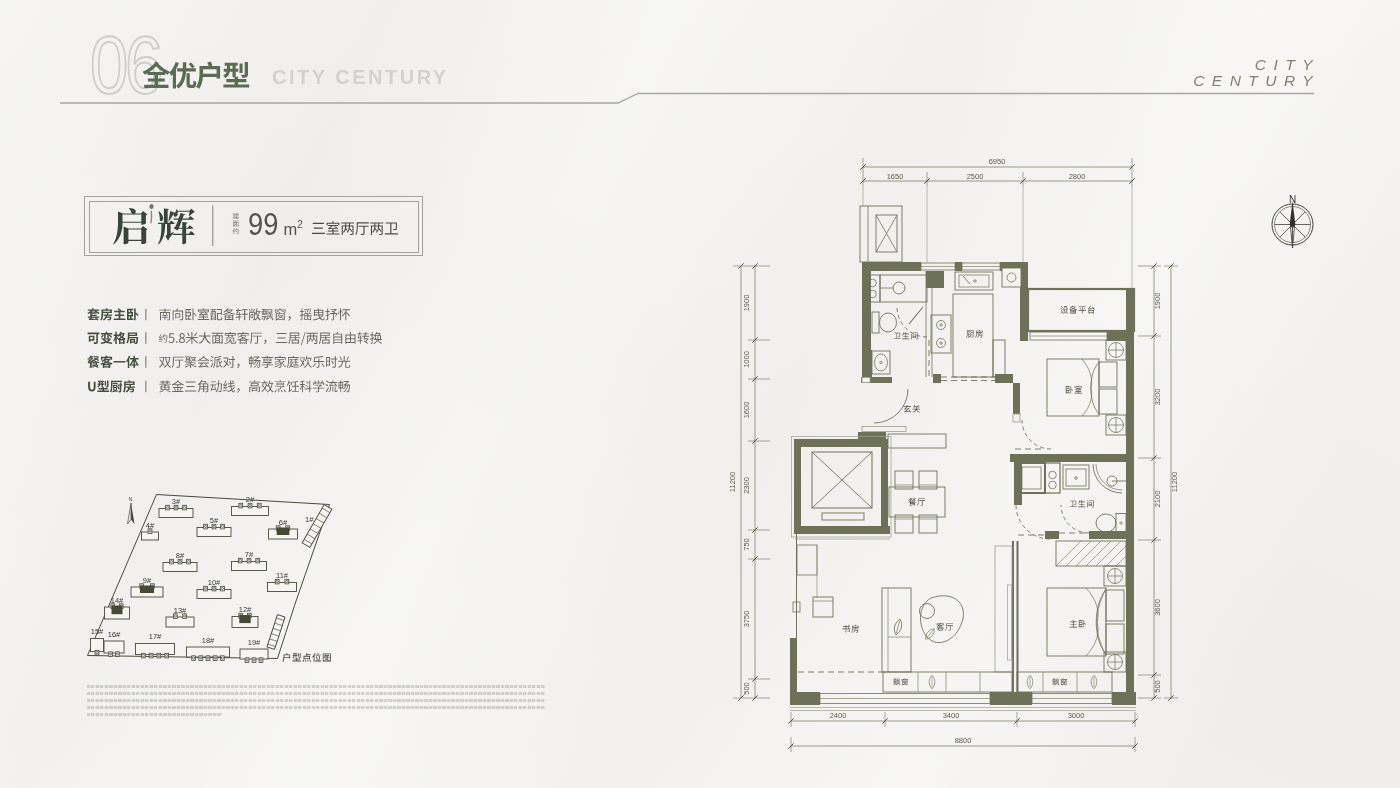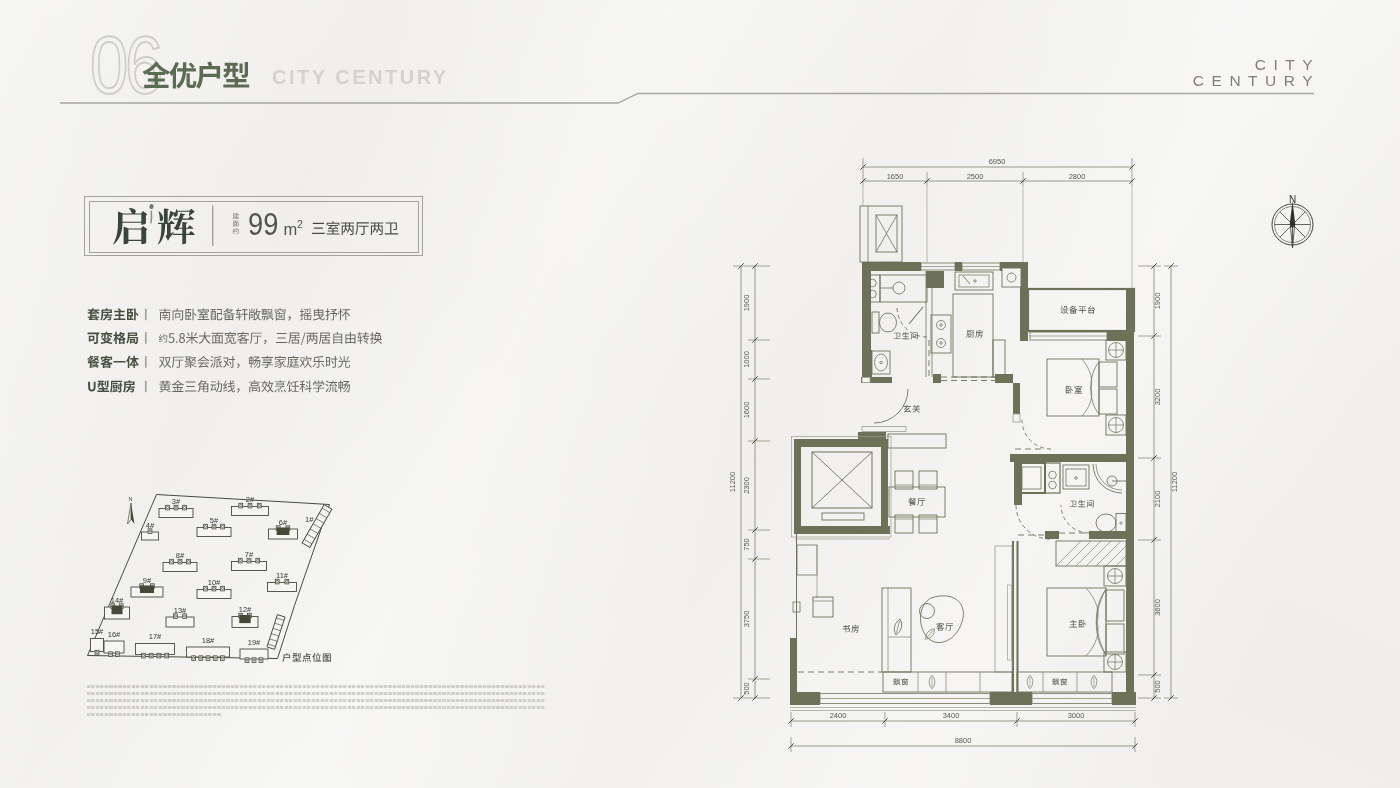--- a/index.html
+++ b/index.html
@@ -15,21 +15,21 @@
 <div class="abs" style="left:90px;top:24px;font-size:82px;line-height:82px;color:transparent;-webkit-text-stroke:2px #cfcec9;letter-spacing:-4px;font-weight:400;transform:scaleX(0.84);transform-origin:0 0;">06</div>
 <svg class="abs" style="left:142px;top:57px;" width="150" height="44" viewBox="0 33 150 44">
     <g transform="translate(0,62)">
       <path d="M13.7 -24.5C10.8 -20 5.6 -16.3 0.5 -14.2C1.3 -13.4 2.3 -12.2 2.8 -11.3C3.7 -11.8 4.6 -12.3 5.5 -12.8V-10.9H12.5V-7.6H5.9V-4.6H12.5V-1.2H2.2V1.9H26.5V-1.2H16V-4.6H22.8V-7.6H16V-10.9H23.1V-12.7C24 -12.2 24.9 -11.7 25.8 -11.2C26.3 -12.2 27.3 -13.4 28.1 -14.1C23.6 -16.1 19.6 -18.7 16.2 -22.3L16.7 -23.1ZM7.3 -13.9C9.8 -15.6 12.2 -17.6 14.2 -19.8C16.4 -17.5 18.7 -15.6 21.2 -13.9Z M44.5 -12.7V-2.4C44.5 0.8 45.2 1.9 48.1 1.9C48.6 1.9 50.2 1.9 50.8 1.9C53.3 1.9 54.1 0.5 54.4 -4.3C53.5 -4.5 52.1 -5.1 51.4 -5.6C51.3 -1.9 51.2 -1.3 50.5 -1.3C50.1 -1.3 48.9 -1.3 48.6 -1.3C48 -1.3 47.8 -1.4 47.8 -2.4V-12.7ZM46.6 -21.9C47.8 -20.6 49.4 -18.8 50.1 -17.7H44.2C44.3 -19.7 44.3 -21.7 44.3 -23.8H40.9C40.9 -21.7 40.9 -19.6 40.9 -17.7H35.1V-14.4H40.7C40.2 -8.4 38.8 -3.4 34.1 -0.1C34.9 0.5 36 1.7 36.5 2.6C41.9 -1.3 43.5 -7.4 44.1 -14.4H53.9V-17.7H50.3L52.7 -19.5C51.9 -20.6 50.2 -22.4 49 -23.6ZM33.7 -24.1C32.2 -20 29.9 -16 27.4 -13.4C27.9 -12.6 28.9 -10.7 29.2 -9.9C29.7 -10.4 30.3 -11.1 30.8 -11.7V2.5H34V-16.8C35.1 -18.9 36.1 -21 36.9 -23.1Z M61.1 -16.7H74.6V-12.3H61.1V-13.5ZM65.3 -23.5C65.8 -22.4 66.4 -21 66.7 -19.9H57.5V-13.5C57.5 -9.3 57.2 -3.4 54.1 0.7C55 1.1 56.5 2.1 57.2 2.8C59.6 -0.4 60.6 -5 60.9 -9.1H74.6V-7.6H78.1V-19.9H68.7L70.4 -20.4C70 -21.5 69.4 -23.1 68.8 -24.4Z M97.5 -22.6V-12.9H100.6V-22.6ZM102.7 -23.9V-11.7C102.7 -11.3 102.6 -11.3 102.2 -11.3C101.8 -11.2 100.4 -11.2 99.1 -11.3C99.5 -10.4 100 -9.1 100.1 -8.3C102.1 -8.3 103.6 -8.3 104.6 -8.8C105.7 -9.3 106 -10.1 106 -11.7V-23.9ZM90.5 -20.2V-17.2H88.1V-20.2ZM84.3 -6.9V-3.8H92.6V-1.5H81.4V1.6H107.2V-1.5H96.1V-3.8H104.4V-6.9H96.1V-9.2H93.7V-14.2H96.3V-17.2H93.7V-20.2H95.7V-23.2H82.7V-20.2H84.9V-17.2H81.7V-14.2H84.6C84.1 -12.8 83.2 -11.4 81.1 -10.3C81.7 -9.8 82.9 -8.6 83.3 -7.9C86.2 -9.5 87.4 -11.8 87.8 -14.2H90.5V-8.7H92.6V-6.9Z" fill="#5c6b53"></path>
     </g>
   </svg>
 <div class="abs" style="left:272px;top:66px;font-size:20px;font-weight:bold;color:#d3d2ce;letter-spacing:2.5px;">CITY CENTURY</div>
 <svg class="abs" style="left:0;top:0;" width="1400" height="130" viewBox="0 0 1400 130">
     <path d="M60 103 L618 103 L638 93.5 L1314 93.5" fill="none" stroke="#a7a6a1" stroke-width="1.3"></path>
   </svg>
-<div class="abs" style="left:1020px;top:57px;width:300px;text-align:right;font-size:15.5px;color:#847e72;letter-spacing:7.5px;line-height:15.5px;">CITY<br>CENTURY</div>
+<div class="abs" style="left:1020px;top:57px;width:300px;text-align:right;font-size:15.5px;color:#847e72;letter-spacing:7.5px;line-height:15.5px;font-style:italic;">CITY<br>CENTURY</div>
 <div class="abs" style="left:84px;top:196px;width:337px;height:58px;border:1px solid #a3a29d;"></div>
 <div class="abs" style="left:88.5px;top:200.5px;width:328px;height:50px;border:1px solid #a3a29d;"></div>
 <svg class="abs" style="left:0;top:0;" width="560" height="280" viewBox="0 0 560 280">
     <path d="M141.3 229.6V239.8H128.4V229.6ZM128.4 242.8V240.9H141.3V244.1H142.1C143.7 244.1 146.1 243.2 146.2 242.9V230.3C146.9 230.1 147.3 229.8 147.5 229.6L143.1 226.1L140.9 228.5H128.6L123.6 226.5V244.3H124.3C126.3 244.3 128.4 243.2 128.4 242.8ZM118 213V221C118 228.4 117.5 237.2 113.1 244.2L113.5 244.5C121.2 238.7 122.4 229.6 122.5 222.8H141.3V224.8H142.1C143.6 224.8 145.9 223.9 145.9 223.6V215.2C146.7 215.1 147.2 214.7 147.4 214.4L143.1 211.1L141 213.4H134.8C136.8 212.2 136.6 208.1 129.1 208L128.9 208.2C129.9 209.4 131.3 211.4 131.8 213.2L132 213.4H123.2L118 211.5ZM122.5 221.7V220.9V214.5H141.3V221.7Z" fill="#39443b"></path>
     <path d="M159 211.3 158.5 211.5C159.3 214 160 217.5 159.8 220.4C162.6 223.5 166.1 217.1 159 211.3ZM190.3 216.1 188.3 218.6H182.6L183.8 215.1C184.8 215.2 185.3 214.8 185.4 214.4L180.4 212.9C180.1 214.3 179.4 216.4 178.6 218.6H173.5L173.8 219.7H178.2C177.2 222.4 176.1 225.1 175.2 227.1C174.6 227.3 174 227.6 173.6 227.9L177.3 230.5L178.9 228.8H182.3V233.8H172.7L173.9 232.1L173.7 231.7L170.6 233.5V223.9H173.8C174.4 223.9 174.7 223.8 174.8 223.3C173.4 222.1 171.2 220.4 171.2 220.4L169.2 222.8H167.7V209.8C168.5 209.7 168.8 209.4 168.9 208.9L163.9 208.4V222.8H157.9L158.2 223.9H161.4C161.4 230.8 161.4 237.9 158 243.8L158.5 244.4C164.3 239 165 231.5 165.2 223.9H167V234.2C167 234.9 166.7 235.2 165.4 236L167.9 240.5C168.4 240.2 169.1 239.5 169.3 238.3C170.6 236.7 171.7 235.1 172.6 233.9L172.9 235H182.3V244.2H182.9C184.4 244.2 186.1 243.4 186.1 243V235H193.8C194.3 235 194.7 234.8 194.8 234.3C193.4 233 190.9 231.1 190.9 231.1L188.8 233.8H186.1V228.8H192.4C192.9 228.8 193.3 228.6 193.4 228.2C192 226.9 189.7 225.2 189.7 225.2L187.7 227.8H186.1V223.6C187.1 223.4 187.4 223 187.5 222.4L182.3 221.9V227.8H179C179.9 225.5 181.1 222.5 182.2 219.7H192.9C193.5 219.7 193.8 219.5 194 219.1C192.6 217.9 190.3 216.1 190.3 216.1ZM176.8 209 176.4 208.9C176.2 210.7 175.6 212 174.7 212.8L170.2 211.1C169.9 213.4 169.1 218.2 168.4 221.3L168.8 221.4C170.7 219 172.6 215.6 173.6 213.6H173.9C171.7 217.4 178.9 218.8 177.6 211.8H189.6C189.4 213.1 189 214.7 188.8 215.7L189.2 216C190.5 215.1 192.4 213.6 193.5 212.5C194.3 212.5 194.7 212.4 195 212.1L191.4 208.7L189.3 210.7H177.4C177.3 210.2 177.1 209.6 176.8 209Z" fill="#39443b"></path>
     <ellipse cx="151.5" cy="206.5" rx="2.1" ry="2.6" fill="#73736d"></ellipse>
     <path d="M152 210.5 q0.8 7 -0.4 13 l-1.4 -0.3 q1 -6.3 0.4 -12.4 z" fill="#8d8d87"></path>
     <rect x="212.2" y="205.5" width="1.1" height="40.5" fill="#8e8d88"></rect>
     <path d="M235.1 213.4V213.8H236.4V214.3H234.6V214.7H236.4V215.2H235V215.6H236.4V216.2H235V216.5H236.4V217.1H234.7V217.5H236.4V218.2H236.8V217.5H238.8V217.1H236.8V216.5H238.5V216.2H236.8V215.6H238.4V214.7H238.8V214.3H238.4V213.4H236.8V212.8H236.4V213.4ZM236.8 214.7H237.9V215.2H236.8ZM236.8 214.3V213.8H237.9V214.3ZM233.1 215.8C233.1 215.8 233.2 215.7 233.3 215.6H234.2C234.1 216.2 233.9 216.7 233.8 217.2C233.6 216.9 233.4 216.6 233.3 216.2L232.9 216.3C233.1 216.9 233.3 217.3 233.5 217.6C233.3 218.1 233 218.4 232.7 218.7C232.8 218.8 233 218.9 233 219C233.4 218.8 233.6 218.5 233.9 218C234.6 218.7 235.6 218.9 236.8 218.9H238.7C238.8 218.7 238.9 218.5 238.9 218.4C238.6 218.4 237.1 218.4 236.8 218.4C235.7 218.4 234.8 218.3 234.1 217.6C234.4 217 234.6 216.2 234.7 215.2L234.4 215.1L234.3 215.2H233.7C234 214.6 234.4 214 234.7 213.3L234.4 213.1L234.2 213.2H232.8V213.7H234C233.7 214.3 233.4 214.8 233.3 215C233.1 215.2 233 215.4 232.8 215.4C232.9 215.5 233 215.7 233.1 215.8Z" fill="#6f6f69"></path>
     <path d="M235 223.8H236.5V224.6H235ZM235 223.4V222.7H236.5V223.4ZM235 225H236.5V225.8H235ZM232.8 220.8V221.3H235.4C235.4 221.6 235.3 221.9 235.2 222.2H233.1V226.6H233.6V226.3H238V226.6H238.5V222.2H235.8L236 221.3H238.8V220.8ZM233.6 225.8V222.7H234.6V225.8ZM238 225.8H237V222.7H238Z" fill="#6f6f69"></path>

